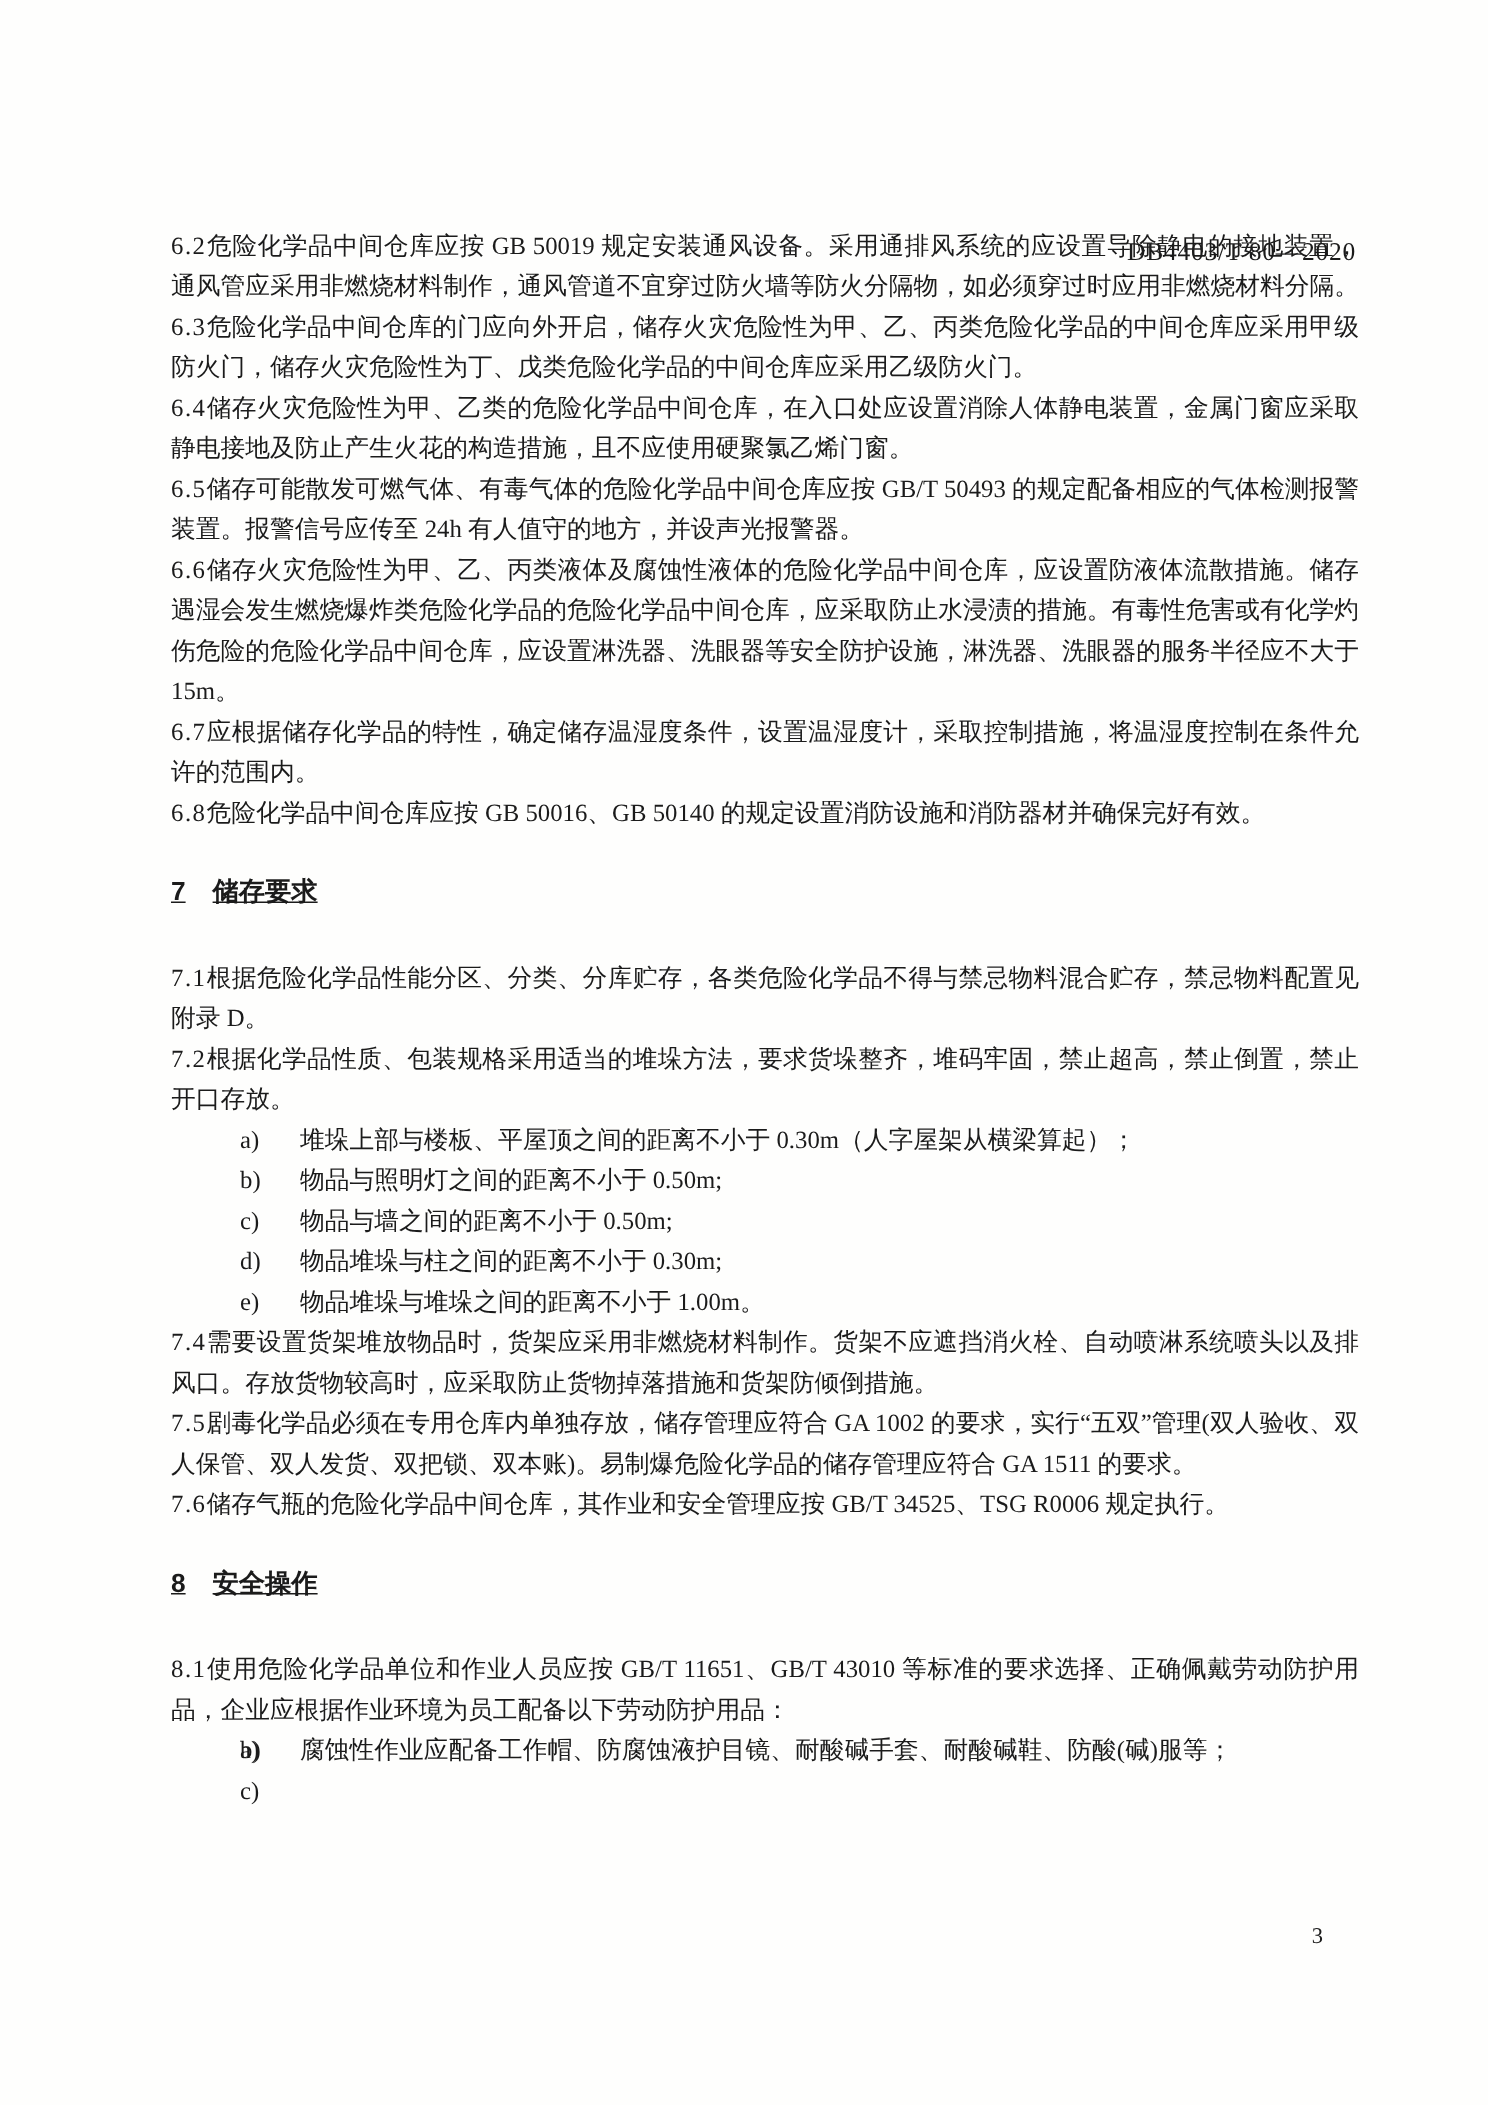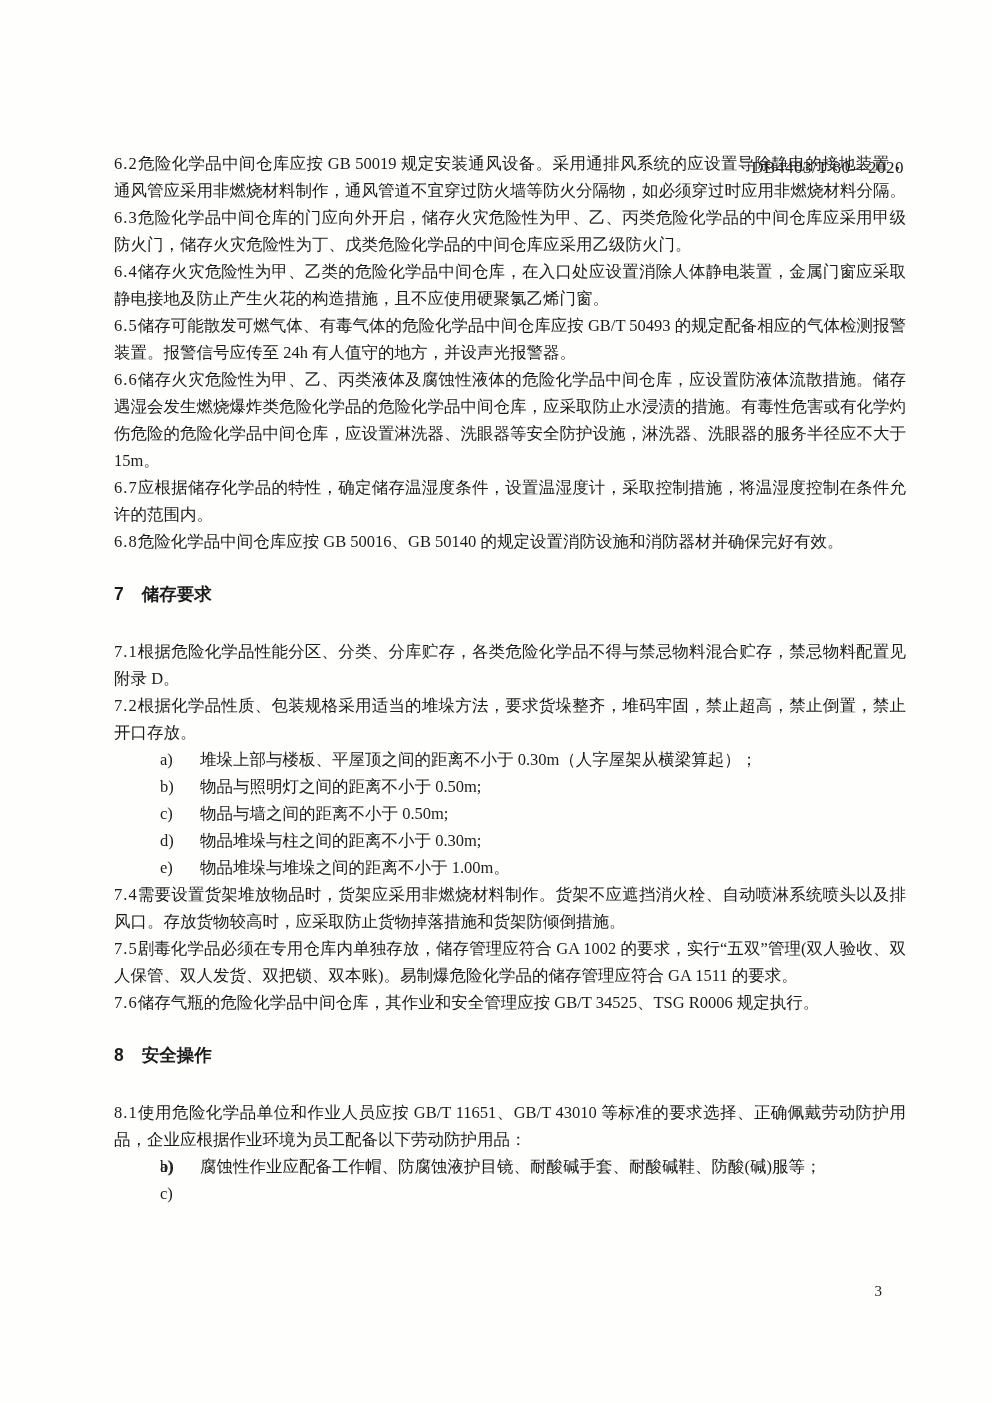--- a/index.html
+++ b/index.html
@@ -42,20 +42,21 @@
   .cnum {
     letter-spacing: 1px;
     white-space: nowrap;
   }
   h2.sec-heading {
     margin: 26px 0 30px 0;
     font-size: 17.5px;
     font-weight: bold;
     font-family: "Liberation Sans", "DejaVu Sans", sans-serif;
     line-height: 27px;
+    text-decoration: underline;
   }
   .hnum { margin-right: 18px; }
   .doc-list { margin: 0; }
   .li {
     position: relative;
     padding-left: 86px;
     font-size: 16.5px;
     line-height: 27px;
     text-align: justify;
   }

